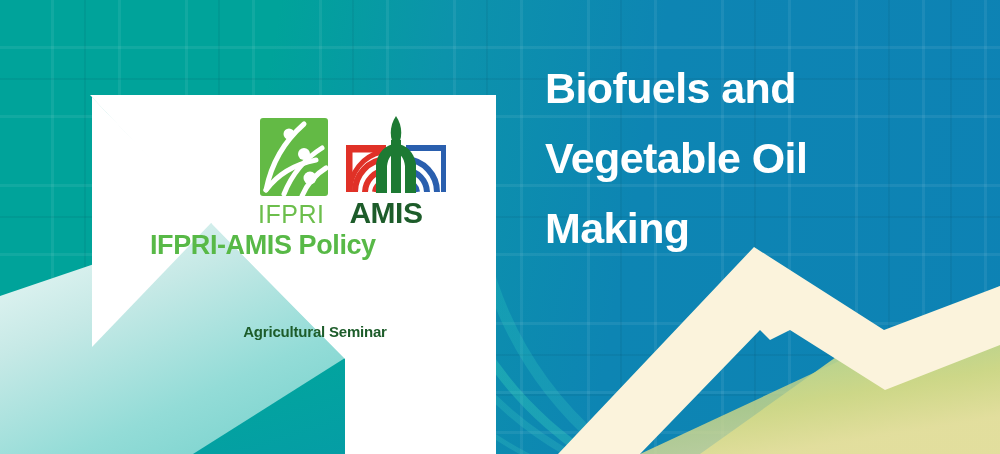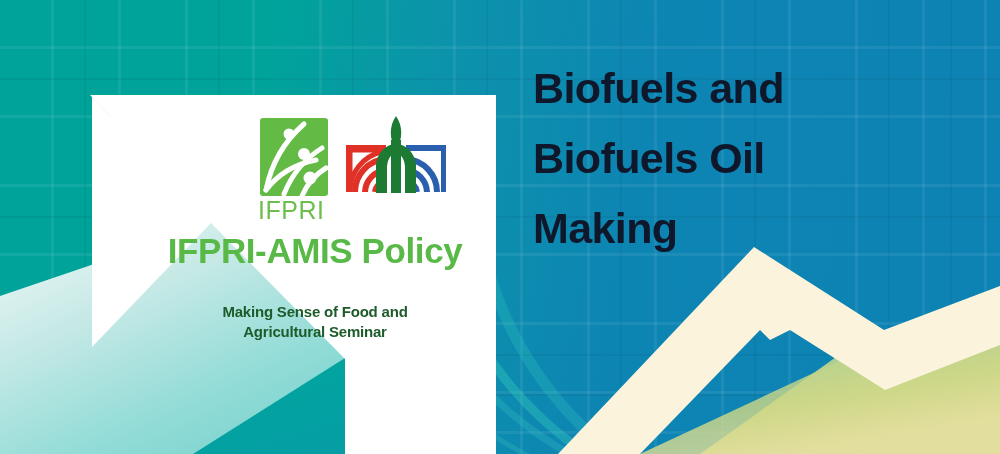--- a/index.html
+++ b/index.html
@@ -109,22 +109,21 @@
     color: #1d5c2a;
     font-family: "Liberation Sans", sans-serif;
   }
 
   
   .seminar-title {
     position: absolute;
     left: 150px;
     top: 230px;
     width: 330px;
-    text-align: center;
-    font-size: 35px;
+    font-size: 27px;
     font-weight: 700;
     line-height: 1.18;
     color: #58b947;
     letter-spacing: -0.4px;
   }
   .seminar-sub {
     position: absolute;
     left: 150px;
     top: 302px;
     width: 330px;
@@ -132,24 +131,24 @@
     font-size: 15px;
     font-weight: 700;
     line-height: 1.3;
     color: #1d5c2a;
     letter-spacing: -0.2px;
   }
 
   
   .headline {
     position: absolute;
-    left: 533px;
+    left: 545px;
     top: 53px;
     width: 430px;
-    color: #0f172a;
+    color: #ffffff;
     font-size: 43px;
     font-weight: 700;
     line-height: 1.63;
     letter-spacing: -0.6px;
   }
   .headline .ln { display: block; white-space: nowrap; }
 </style>
 </head>
 <body>
 
@@ -267,30 +266,31 @@
 
       <path d="M50 30 C 40 30 32 38 30 50 L30 79 L41 79 L41 52 C 42 44 45 40 50 39 Z" fill="#1d7a33"></path>
       <path d="M50 30 C 60 30 68 38 70 50 L70 79 L59 79 L59 52 C 58 44 55 40 50 39 Z" fill="#1d7a33"></path>
       <path d="M50 2 C 57 12 57 26 50 34 C 43 26 43 12 50 2 Z" fill="#1d7a33"></path>
       <rect x="45" y="26" width="10" height="53" fill="#1d7a33"></rect>
     </svg>
   </div>
 
   <div class="wordmark-row">
     <span class="wm-ifpri">IFPRI</span>
+    <span class="wm-amis">AMIS</span>
   </div>
 
   <div class="seminar-title">
     <span>IFPRI-AMIS Policy</span><br>
   </div>
 
   <div class="seminar-sub">
-    <span>Making Sense of Food and</span><br>
+    <br>
     <span>Agricultural Seminar</span>
   </div>
 
   <div class="headline">
     <span class="ln">Biofuels and</span>
-    <span class="ln">Biofuels Oil</span>
+    <span class="ln">Vegetable Oil</span>
     <span class="ln">Making</span>
   </div>
 
 </div>
 
 </body></html>

